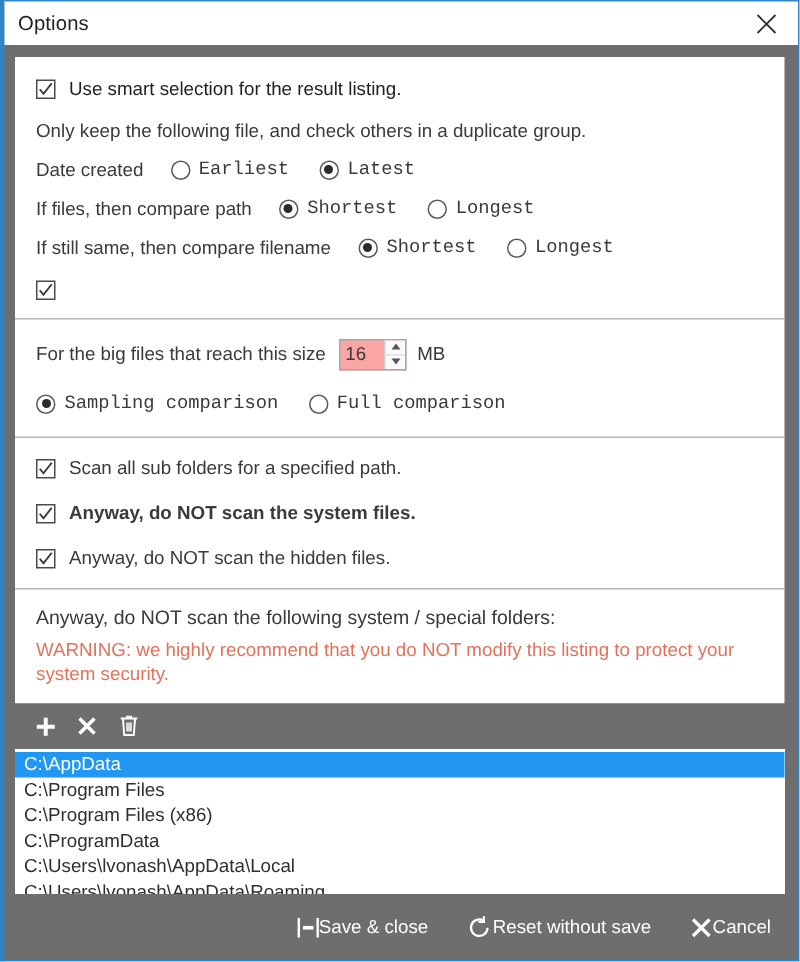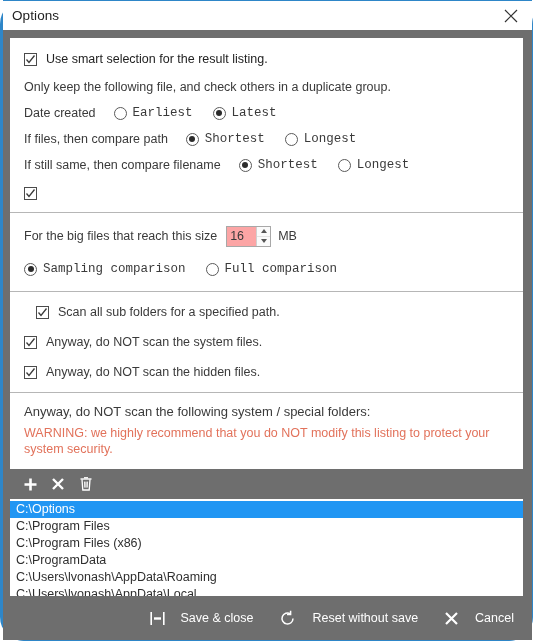--- a/index.html
+++ b/index.html
@@ -18,21 +18,20 @@
     position: relative;
     width: 533px;
     height: 641px;
     box-sizing: border-box;
     background: #6e6e6e;
     border-left: 3px solid #2e86c8;
     border-right: 1px solid #2e86c8;
     border-bottom: 1px solid #2e86c8;
     display: flex;
     flex-direction: column;
-    border-radius: 24px;
   }
 
   
   .titlebar {
     height: 30px;
     min-height: 30px;
     background: #ffffff;
     display: flex;
     align-items: center;
     justify-content: space-between;
@@ -255,21 +254,21 @@
     display: flex;
     align-items: center;
     justify-content: flex-end;
     padding-right: 18px;
     gap: 26px;
     box-sizing: border-box;
   }
   .footer-btn {
     display: flex;
     align-items: center;
-    gap: 16px;
+    gap: 0;
     color: #ffffff;
     font-size: 12.5px;
     cursor: pointer;
     user-select: none;
   }
   .footer-btn svg { display: block; }
 </style>
 </head>
 <body>
 
@@ -378,29 +377,29 @@
             <span class="radio-label">Sampling comparison</span>
           </span>
           <span class="radio-group">
             <span class="rd"></span>
             <span class="radio-label">Full comparison</span>
           </span>
         </div>
       </div>
 
       <div class="section">
-        <div class="row" style="min-height:30px;padding-top:5px;margin-left:12px;">
+        <div class="row" style="min-height:30px;padding-top:5px;">
           <span class="cb">
             <svg width="11" height="11" viewBox="0 0 11 11">
               <path d="M1.5 5.5 L4 8.5 L9.5 1.5" stroke="#3a3a3a" stroke-width="1.3" fill="none"></path>
             </svg>
           </span>
           <span class="label-text">Scan all sub folders for a specified path.</span>
         </div>
-        <div class="row" style="min-height:30px;">
+        <div class="row" style="min-height:30px;font-weight:bold;">
           <span class="cb">
             <svg width="11" height="11" viewBox="0 0 11 11">
               <path d="M1.5 5.5 L4 8.5 L9.5 1.5" stroke="#3a3a3a" stroke-width="1.3" fill="none"></path>
             </svg>
           </span>
           <span class="label-text">Anyway, do NOT scan the system files.</span>
         </div>
         <div class="row" style="min-height:30px;padding-bottom:5px;">
           <span class="cb">
             <svg width="11" height="11" viewBox="0 0 11 11">
@@ -433,26 +432,26 @@
         <svg width="14" height="16" viewBox="0 0 14 16">
           <path d="M1.5 3 L12.5 3" stroke="#fff" stroke-width="1.4"></path>
           <path d="M5 1.8 L9 1.8" stroke="#fff" stroke-width="1.4"></path>
           <path d="M3 3.4 L3.8 14 L10.2 14 L11 3.4" stroke="#fff" stroke-width="1.3" fill="none"></path>
           <path d="M5.6 5.6 L5.8 11.6 M7 5.6 L7 11.6 M8.4 5.6 L8.2 11.6" stroke="#fff" stroke-width="1"></path>
         </svg>
       </div>
     </div>
 
     <div class="listbox">
-      <div class="list-item selected">C:\Options</div>
+      <div class="list-item selected">C:\AppData</div>
       <div class="list-item">C:\Program Files</div>
       <div class="list-item">C:\Program Files (x86)</div>
       <div class="list-item">C:\ProgramData</div>
+      <div class="list-item">C:\Users\lvonash\AppData\Local</div>
       <div class="list-item">C:\Users\lvonash\AppData\Roaming</div>
-      <div class="list-item">C:\Users\lvonash\AppData\Local</div>
     </div>
 
   </div>
 
   <div class="footer">
     <div class="footer-btn">
       <svg width="15" height="15" viewBox="0 0 15 15">
         <path d="M1.2 1 L1.2 14 M13.8 1 L13.8 14" stroke="#fff" stroke-width="1.6"></path>
         <rect x="4" y="6.3" width="7" height="2.4" fill="#fff"></rect>
       </svg>

